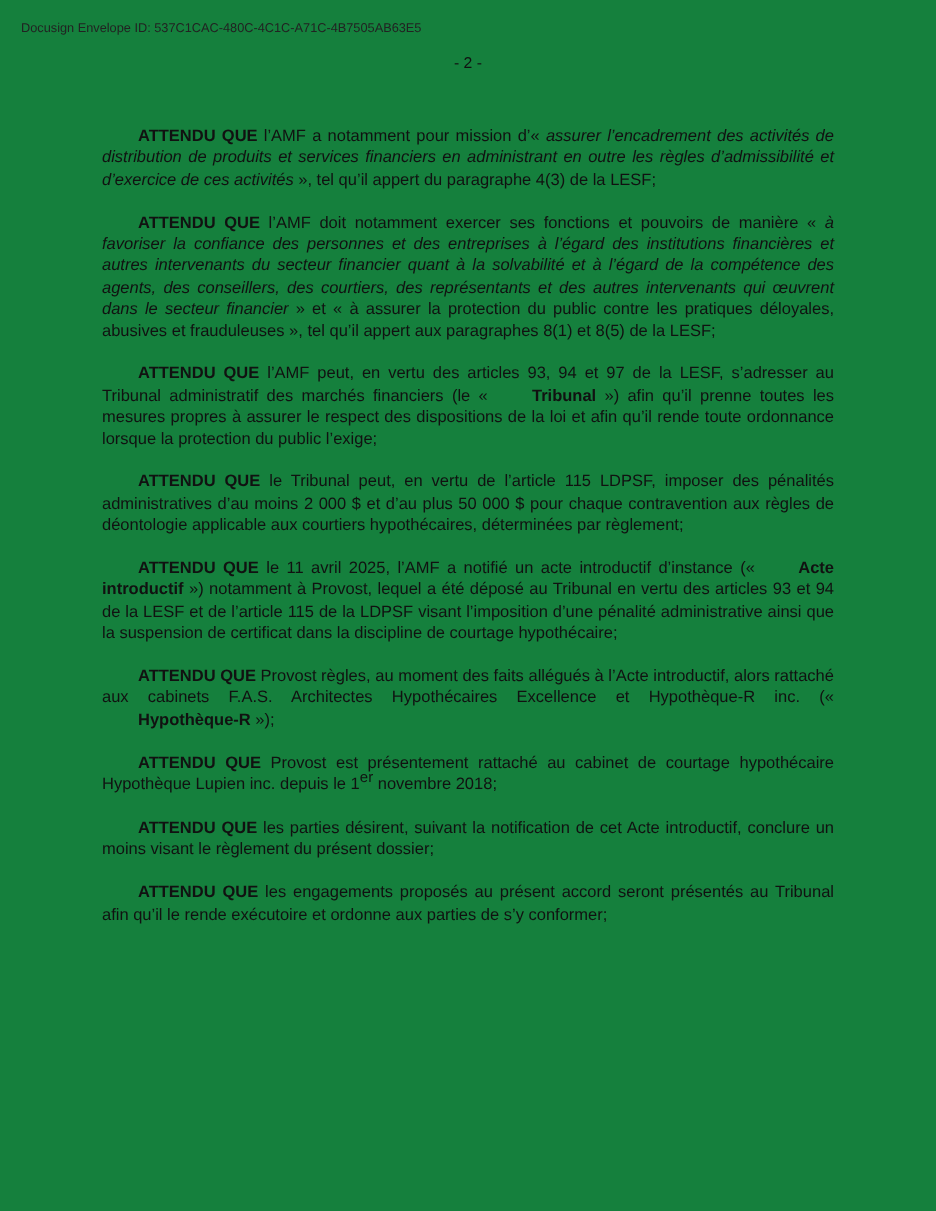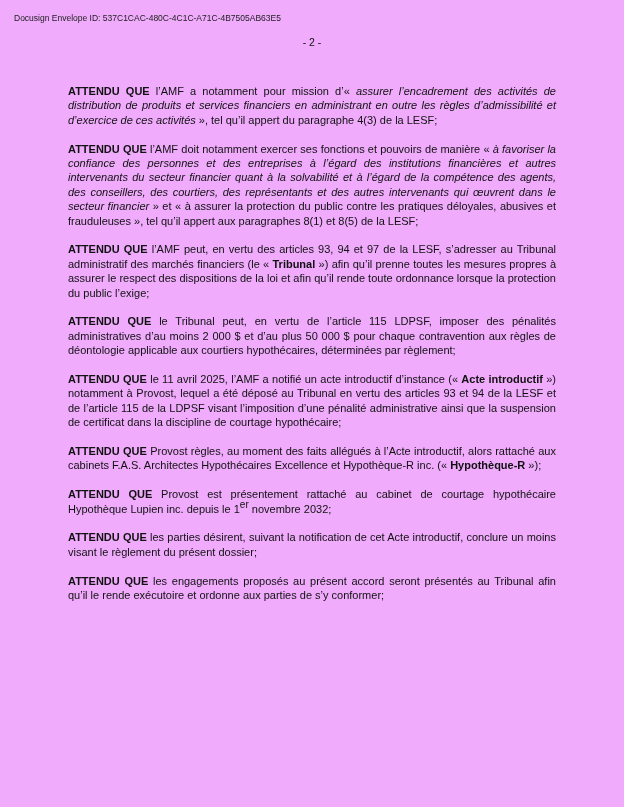--- a/index.html
+++ b/index.html
@@ -11,21 +11,21 @@
   body {
     width: 624px;
     height: 807px;
     font-family: "Liberation Sans", "DejaVu Sans", sans-serif;
     color: #111111;
   }
   .page {
     position: relative;
     width: 624px;
     height: 807px;
-    background: #f0abfc;
+    background: #15803d;
     overflow: hidden;
   }
   .docusign-stamp {
     position: absolute;
     left: 14px;
     top: 13px;
     font-size: 8.5px;
     line-height: 10px;
     color: #222222;
     white-space: nowrap;
@@ -45,38 +45,38 @@
     left: 68px;
     width: 488px;
   }
   .para {
     margin: 0 0 14.4px 0;
     font-size: 11px;
     line-height: 14.4px;
     text-align: justify;
     color: #111111;
   }
-  .para b { font-weight: bold; }
+  .para b { font-weight: bold; margin-left: 24px; }
   .para i { font-style: italic; }
   .para sup {
     font-size: 10px;
     vertical-align: super;
     line-height: 0;
   }
 </style>
 </head>
 <body>
 
 <div class="page">
   <div class="docusign-stamp">Docusign Envelope ID: 537C1CAC-480C-4C1C-A71C-4B7505AB63E5</div>
   <div class="page-number">- 2 -</div>
   <div class="content">
       <p class="para"><b>ATTENDU QUE</b><span> l’AMF a notamment pour mission d’« </span><i>assurer l’encadrement des activités de distribution de produits et services financiers en administrant en outre les règles d’admissibilité et d’exercice de ces activités</i><span> », tel qu’il appert du paragraphe 4(3) de la LESF;</span></p>
       <p class="para"><b>ATTENDU QUE</b><span> l’AMF doit notamment exercer ses fonctions et pouvoirs de manière « </span><i>à favoriser la confiance des personnes et des entreprises à l’égard des institutions financières et autres intervenants du secteur financier quant à la solvabilité et à l’égard de la compétence des agents, des conseillers, des courtiers, des représentants et des autres intervenants qui œuvrent dans le secteur financier</i><span> » et « à assurer la protection du public contre les pratiques déloyales, abusives et frauduleuses », tel qu’il appert aux paragraphes 8(1) et 8(5) de la LESF;</span></p>
       <p class="para"><b>ATTENDU QUE</b><span> l’AMF peut, en vertu des articles 93, 94 et 97 de la LESF, s’adresser au Tribunal administratif des marchés financiers (le « </span><b>Tribunal</b><span> ») afin qu’il prenne toutes les mesures propres à assurer le respect des dispositions de la loi et afin qu’il rende toute ordonnance lorsque la protection du public l’exige;</span></p>
       <p class="para"><b>ATTENDU QUE</b><span> le Tribunal peut, en vertu de l’article 115 LDPSF, imposer des pénalités administratives d’au moins 2 000 $ et d’au plus 50 000 $ pour chaque contravention aux règles de déontologie applicable aux courtiers hypothécaires, déterminées par règlement;</span></p>
       <p class="para"><b>ATTENDU QUE</b><span> le 11 avril 2025, l’AMF a notifié un acte introductif d’instance (« </span><b>Acte introductif</b><span> ») notamment à Provost, lequel a été déposé au Tribunal en vertu des articles 93 et 94 de la LESF et de l’article 115 de la LDPSF visant l’imposition d’une pénalité administrative ainsi que la suspension de certificat dans la discipline de courtage hypothécaire;</span></p>
       <p class="para"><b>ATTENDU QUE</b><span> Provost règles, au moment des faits allégués à l’Acte introductif, alors rattaché aux cabinets F.A.S. Architectes Hypothécaires Excellence et Hypothèque-R inc. (« </span><b>Hypothèque-R</b><span> »);</span></p>
-      <p class="para"><b>ATTENDU QUE</b><span> Provost est présentement rattaché au cabinet de courtage hypothécaire Hypothèque Lupien inc. depuis le 1</span><sup>er</sup><span> novembre 2032;</span></p>
+      <p class="para"><b>ATTENDU QUE</b><span> Provost est présentement rattaché au cabinet de courtage hypothécaire Hypothèque Lupien inc. depuis le 1</span><sup>er</sup><span> novembre 2018;</span></p>
       <p class="para"><b>ATTENDU QUE</b><span> les parties désirent, suivant la notification de cet Acte introductif, conclure un moins visant le règlement du présent dossier;</span></p>
       <p class="para"><b>ATTENDU QUE</b><span> les engagements proposés au présent accord seront présentés au Tribunal afin qu’il le rende exécutoire et ordonne aux parties de s’y conformer;</span></p>
     </div>
 </div>
 
 </body></html>

